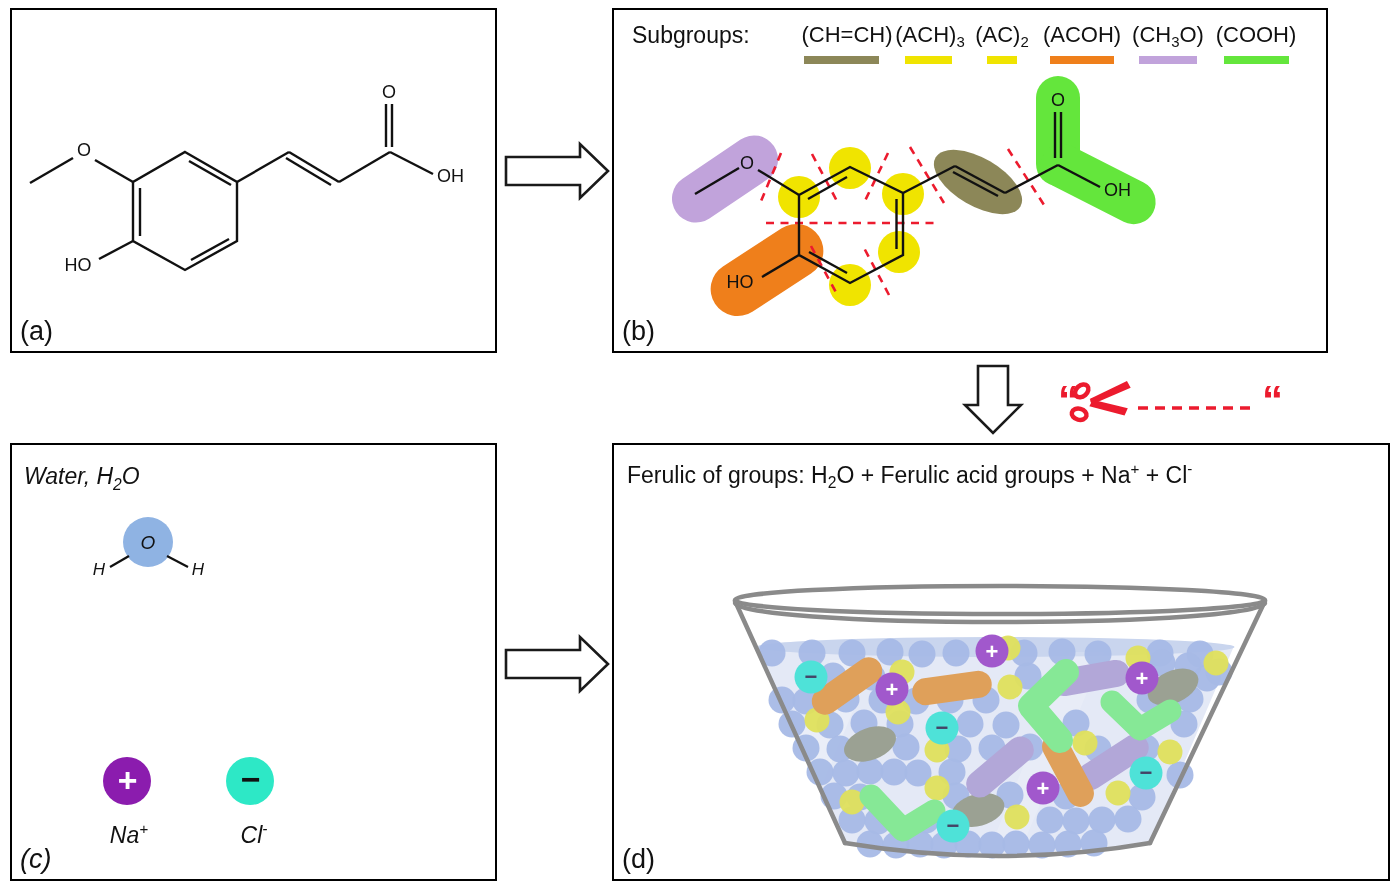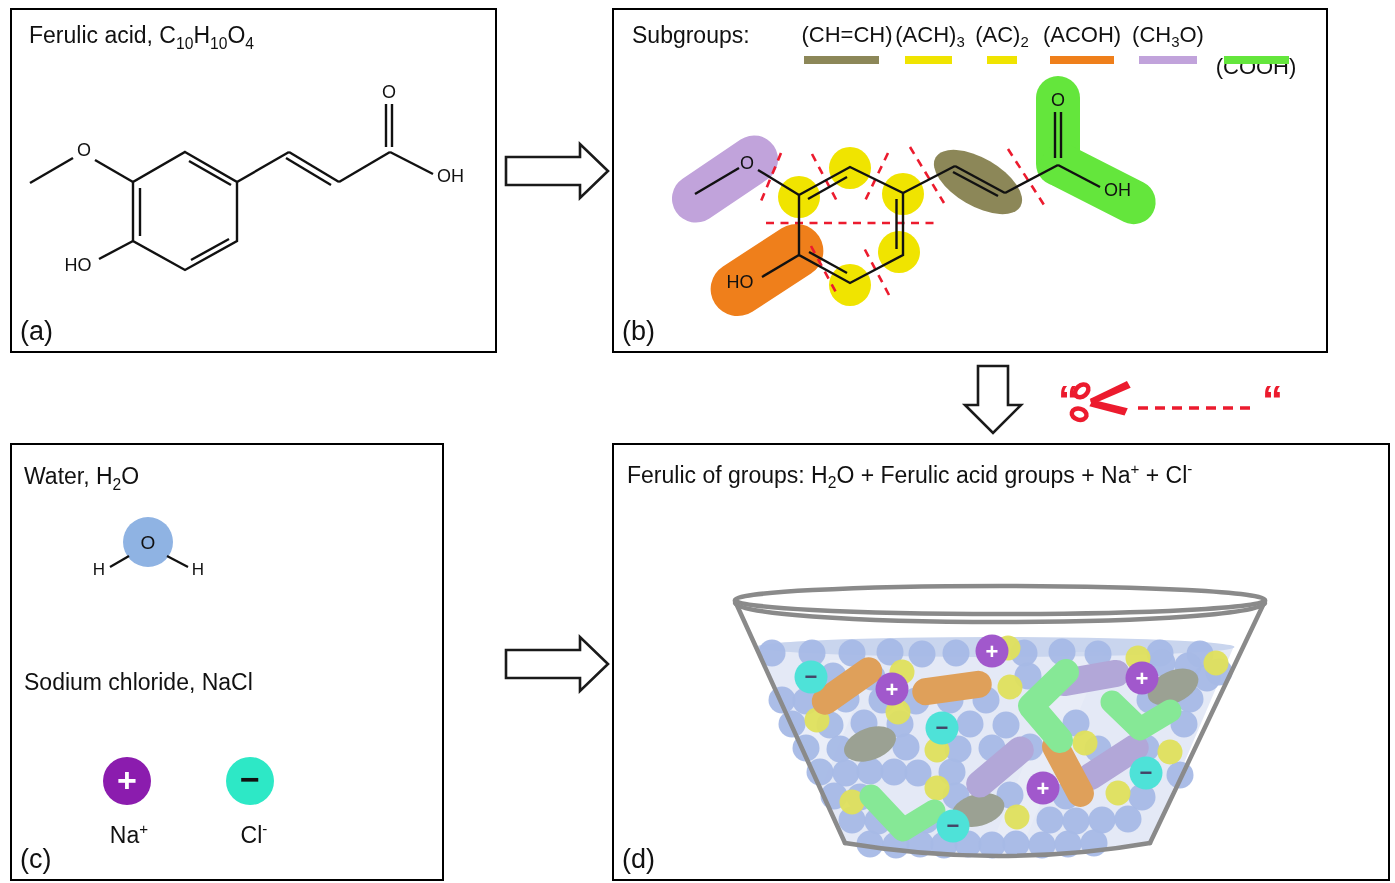--- a/index.html
+++ b/index.html
@@ -1,39 +1,38 @@
 <!DOCTYPE html>
 <html><head>
 <meta charset="utf-8">
 <style>
   html,body{margin:0;padding:0;background:#fff;}
   .stage{position:relative;width:1395px;height:883px;background:#fff;
          font-family:"Liberation Sans",sans-serif;color:#111;overflow:hidden;}
   .panel{position:absolute;border:2px solid #000;background:#fff;box-sizing:border-box;}
   #panel-a{left:10px;top:8px;width:487px;height:345px;}
   #panel-b{left:612px;top:8px;width:716px;height:345px;}
-  #panel-c{left:10px;top:443px;width:434px;height:438px;}
+  #panel-c{left:10px;top:443px;width:487px;height:438px;font-style:italic;}
   #panel-d{left:612px;top:443px;width:778px;height:438px;}
   .panel svg{position:absolute;left:0;top:0;}
   .ptitle{position:absolute;font-size:23px;white-space:nowrap;z-index:5;}
   sub{font-size:.68em;}
   sup{font-size:.66em;}
   .corner{position:absolute;left:8px;bottom:4px;font-size:27px;z-index:5;}
   .legend-label{position:absolute;top:12px;transform:translateX(-50%);font-size:22px;white-space:nowrap;}
   .legend-bar{position:absolute;top:46px;height:8px;}
   .ion-label{position:absolute;transform:translateX(-50%);font-size:23px;}
   #overlay{position:absolute;left:0;top:0;z-index:4;pointer-events:none;}
 </style>
 </head>
 <body>
 
 <div class="stage">
 
   <div class="panel" id="panel-a">
-    <div class="ptitle" style="left:17px;top:12px;"><span>Ferulic acid,  C</span><sub>10</sub><span>H</span><sub>10</sub><span>O</span><sub>4</sub></div>
     <svg width="483" height="341" viewBox="12 10 483 341">
       <g stroke="#111" stroke-width="2.4" fill="none">
         <path d="M185,152 L237,182 L237,241 L185,270 L133,241 L133,182 Z"></path>
         <line x1="189" y1="161" x2="231" y2="185"></line>
         <line x1="140" y1="188" x2="140" y2="236"></line>
         <line x1="229" y1="239" x2="191" y2="260"></line>
         <line x1="133" y1="182" x2="95" y2="160"></line>
         <line x1="73" y1="158" x2="30" y2="183"></line>
         <line x1="133" y1="241" x2="99" y2="259"></line>
         <line x1="237" y1="182" x2="289" y2="152"></line>
@@ -60,21 +59,21 @@
         <span class="legend-label" style="left: 233px;"><span>(CH=CH)</span></span>
         <div class="legend-bar" style="left: 190px; width: 75px; background: rgb(140, 135, 88);"></div>
         <span class="legend-label" style="left: 316px;"><span>(ACH)</span><sub>3</sub></span>
         <div class="legend-bar" style="left: 291px; width: 47px; background: rgb(240, 228, 0);"></div>
         <span class="legend-label" style="left: 388px;"><span>(AC)</span><sub>2</sub></span>
         <div class="legend-bar" style="left: 373px; width: 30px; background: rgb(240, 228, 0);"></div>
         <span class="legend-label" style="left: 468px;"><span>(ACOH)</span></span>
         <div class="legend-bar" style="left: 436px; width: 64px; background: rgb(239, 127, 27);"></div>
         <span class="legend-label" style="left: 554px;"><span>(CH</span><sub>3</sub><span>O)</span></span>
         <div class="legend-bar" style="left: 525px; width: 58px; background: rgb(193, 163, 219);"></div>
-        <span class="legend-label" style="left: 642px; margin-top: 32px;"><span>(COOH)</span></span>
+        <span class="legend-label" style="left: 642px;"><span>(COOH)</span></span>
         <div class="legend-bar" style="left: 610px; width: 65px; background: rgb(100, 230, 60);"></div>
       </div>
     <svg width="774" height="341" viewBox="614 10 774 341">
 
       <g stroke="none">
         <rect x="666" y="155" width="118" height="48" rx="24" fill="#C1A3DB" transform="rotate(-34 725 179)"></rect>
         <rect x="705" y="243" width="124" height="54" rx="27" fill="#EF7F1B" transform="rotate(-33 767 270)"></rect>
         <ellipse cx="978" cy="182" rx="49" ry="24" fill="#8C8758" transform="rotate(30 978 182)"></ellipse>
         <rect x="1036" y="76" width="44" height="110" rx="22" fill="#64E63C"></rect>
         <rect x="1036" y="162" width="124" height="44" rx="22" fill="#64E63C" transform="rotate(27 1098 184)"></rect>
@@ -117,21 +116,20 @@
         <text x="740" y="288" text-anchor="middle">HO</text>
         <text x="1058" y="106" text-anchor="middle">O</text>
         <text x="1104" y="196" text-anchor="start">OH</text>
       </g>
     </svg>
     <div class="corner">(b)</div>
   </div>
 
   <div class="panel" id="panel-c">
     <div class="ptitle" style="left:12px;top:18px;"><span>Water,  H</span><sub>2</sub><span>O</span></div>
-    <div class="ptitle" style="left:12px;top:224px;"><span>Sodium chloride,  NaCl</span></div>
     <svg width="483" height="434" viewBox="12 445 483 434">
       <circle cx="148" cy="542" r="25" fill="#8FB3E3"></circle>
       <g stroke="#111" stroke-width="2.2">
         <line x1="129" y1="556" x2="110" y2="567"></line>
         <line x1="167" y1="556" x2="188" y2="567"></line>
       </g>
       <g fill="#111" stroke="none">
         <text x="148" y="549" font-size="19" text-anchor="middle">O</text>
         <text x="99" y="575" font-size="17" text-anchor="middle">H</text>
         <text x="198" y="575" font-size="17" text-anchor="middle">H</text>

